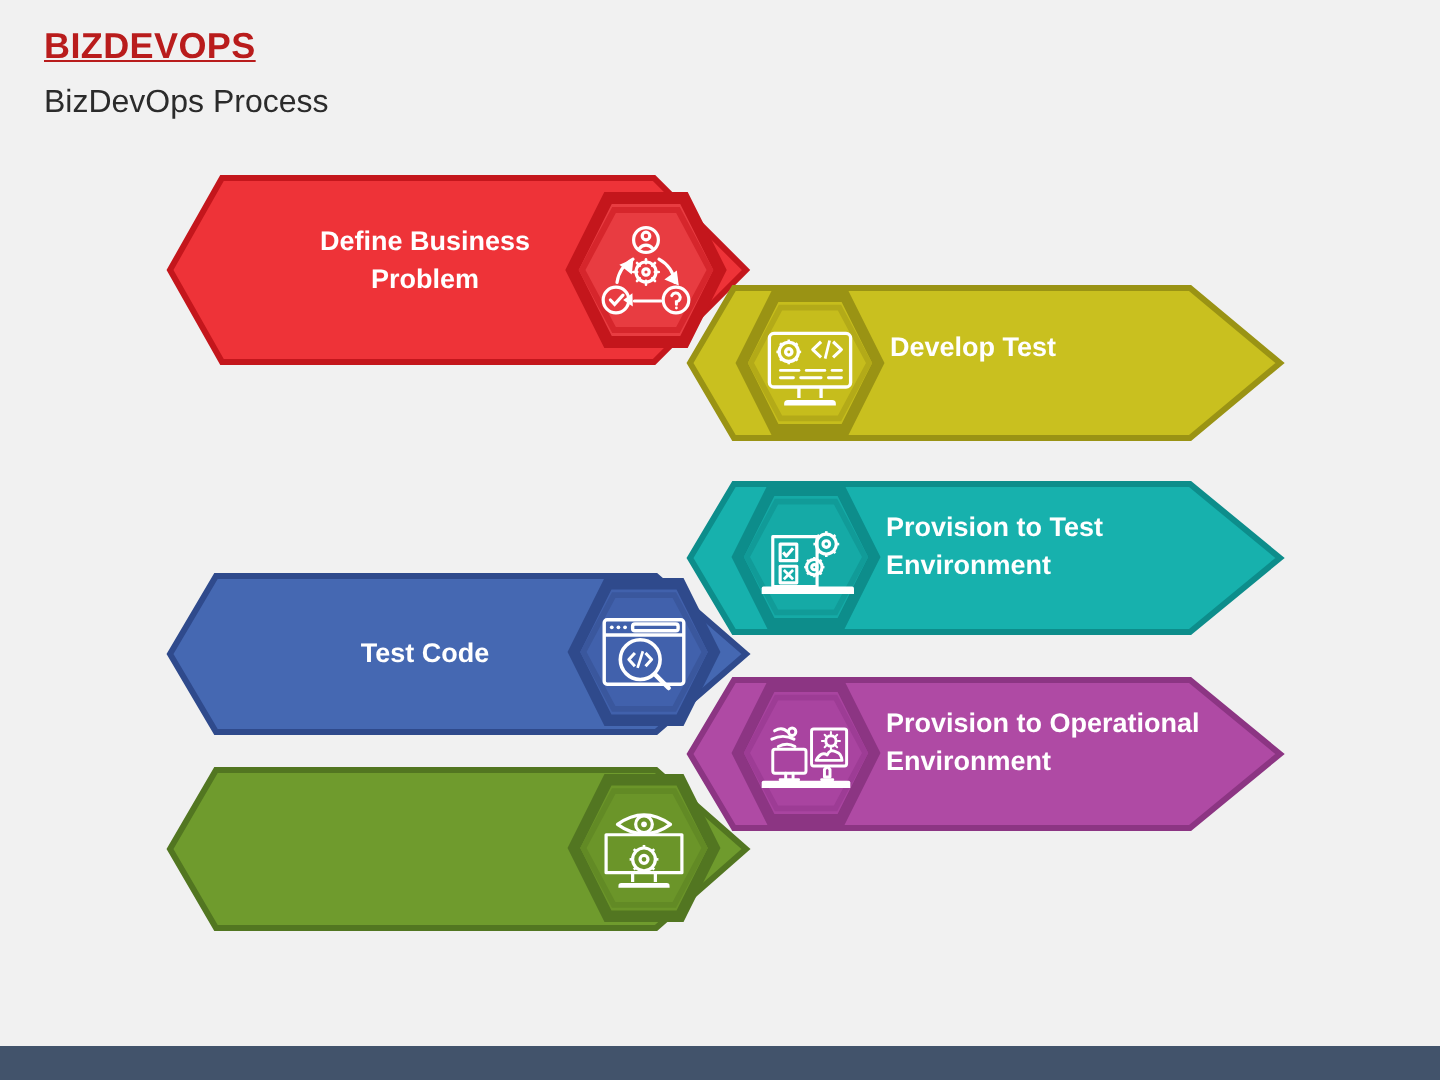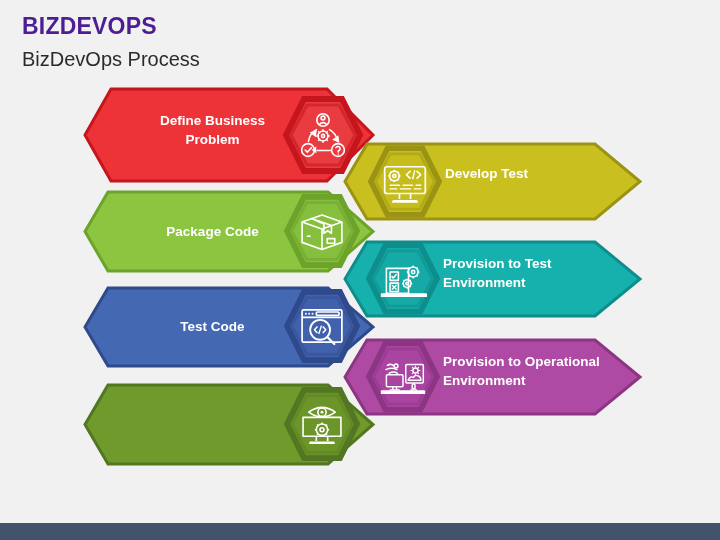--- a/index.html
+++ b/index.html
@@ -11,26 +11,27 @@
   }
   #stage {
     position: relative;
     width: 720px; height: 540px;
     background: #f1f1f1;
   }
 
   
   #header { position: absolute; left: 22px; top: 14px; }
   #title {
-    font-size: 23px; font-weight: bold; color: #4c1d95;
+    font-size: 18px; font-weight: bold; color: #b91c1c;
     letter-spacing: 0.2px; line-height: 1.1;
     font-family: "Liberation Sans", sans-serif;
+    text-decoration: underline;
   }
   #subtitle {
-    font-size: 20px; color: #2b2b2b; margin-top: 9px;
+    font-size: 16px; color: #2b2b2b; margin-top: 9px;
     font-family: "Liberation Sans", sans-serif;
   }
 
   
   #bottom-bar {
     position: absolute; left: 0; bottom: 0;
     width: 720px; height: 17px;
     background: #42536b;
   }
 
@@ -146,40 +147,20 @@
             <line x1="51" y1="42" x2="56" y2="42"></line>
             <line x1="23" y1="46" x2="30" y2="46"></line>
             <line x1="34" y1="46" x2="45" y2="46"></line>
             <line x1="49" y1="46" x2="56" y2="46"></line>
           </g>
         </g>
       </svg>
     </div>
   </div>
 
-  <div class="arrow" style="left:85px; top:192px;">
-    <svg width="288" height="79" viewBox="0 0 288 79">
-      <path d="M0,39.5 L23,0 L243,0 L288,39.5 L243,79 L23,79 Z" fill="#8cc540" stroke="#6ca32a" stroke-width="3"></path>
-    </svg>
-    <div class="arrow-label right-align" style="left:60px; top:30px; width:135px;">Package Code</div>
-    <div class="hexicon" style="left:200px; top:3px;">
-      <svg width="74" height="72" viewBox="0 0 78 76">
-        <polygon points="20,2 58,2 76,38 58,74 20,74 2,38" fill="#86bf3d" stroke="#6ca32a" stroke-width="6"></polygon>
-        <polygon points="23,8 55,8 71,38 55,68 23,68 7,38" fill="none" stroke="#79b033" stroke-width="3"></polygon>
-        <g fill="none" stroke="#ffffff" stroke-width="1.7" stroke-linejoin="round">
-          <path d="M39,21 L60,28.5 L60,50 L39,57.5 L18,50 L18,28.5 Z"></path>
-          <path d="M18,28.5 L39,36 L60,28.5"></path>
-          <path d="M39,36 L39,57.5"></path>
-          <path d="M28,24.8 L49,32.3 L49,40.5 L45,37.7 L41,40.5 L41,30.6 Z"></path>
-          <path d="M44.5,46 h8 v5 h-8 z"></path>
-          <path d="M23,43.5 h4"></path>
-        </g>
-      </svg>
-    </div>
-  </div>
 
   <div class="arrow" style="left:345px; top:242px;">
     <svg width="295" height="74" viewBox="0 0 295 74">
       <path d="M0,37 L22,0 L250,0 L295,37 L250,74 L22,74 Z" fill="#17b1ad" stroke="#0d8d8b" stroke-width="3"></path>
     </svg>
     <div class="arrow-label left-align" style="left:98px; top:12px; width:185px;">Provision to Test
 Environment</div>
     <div class="hexicon" style="left:22px; top:1px;">
       <svg width="72" height="71" viewBox="0 0 78 76">
         <polygon points="20,2 58,2 76,38 58,74 20,74 2,38" fill="#15aaa6" stroke="#0d8d8b" stroke-width="6"></polygon>

